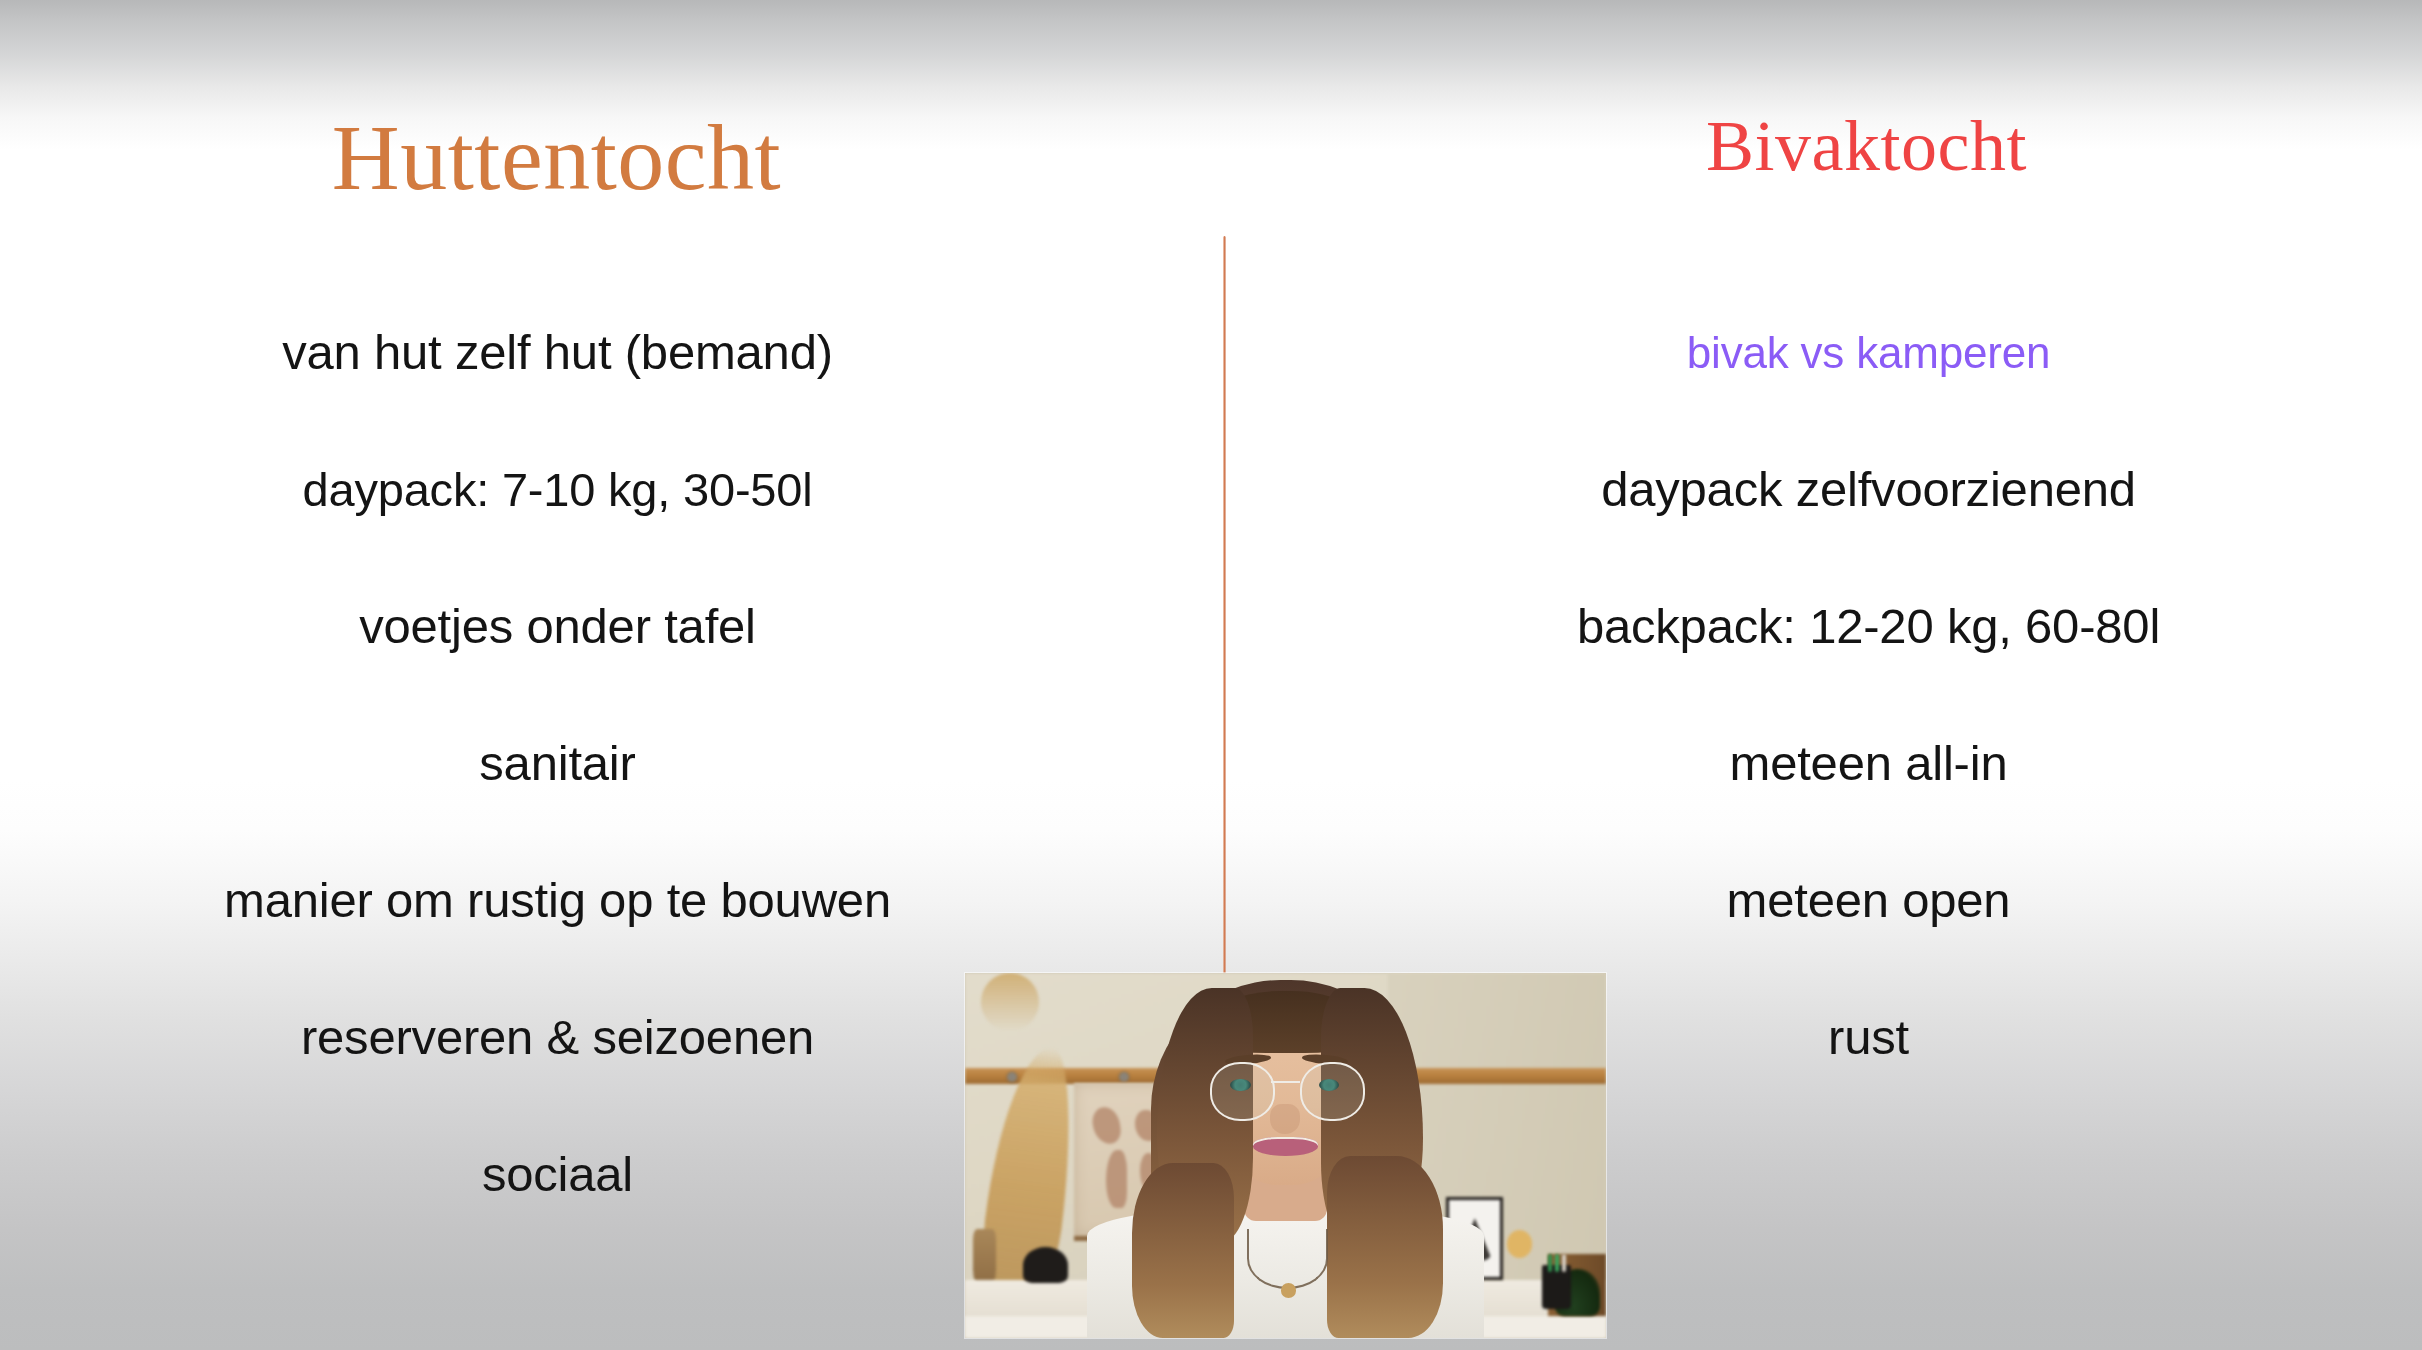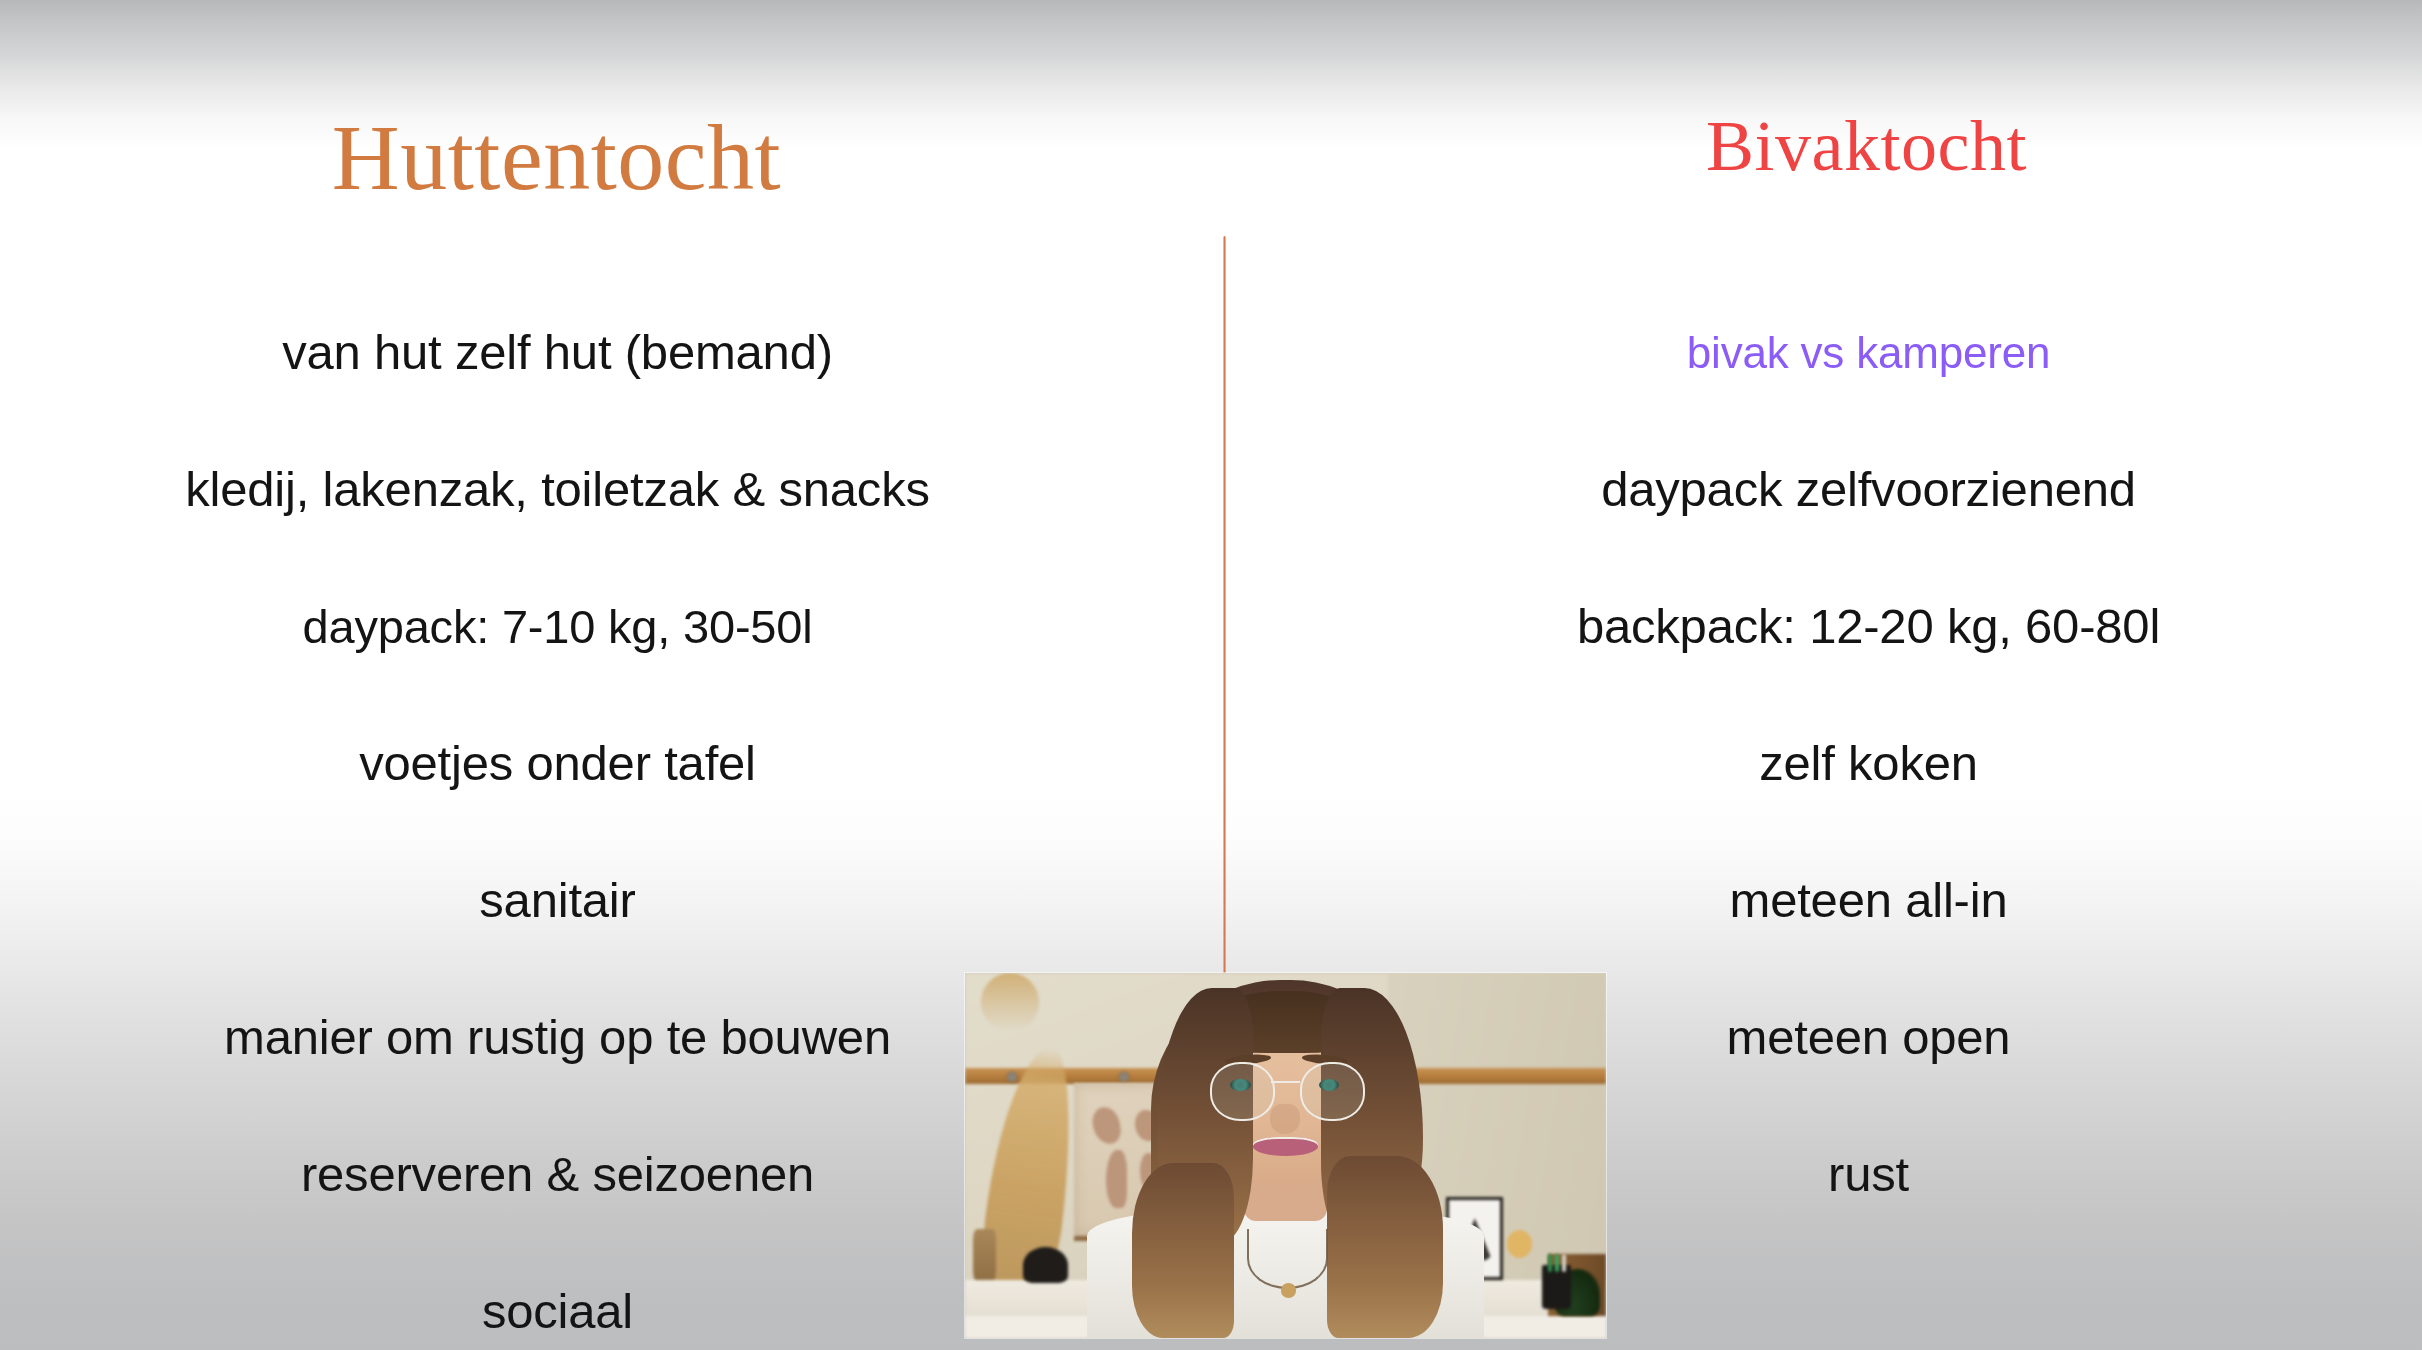--- a/index.html
+++ b/index.html
@@ -460,37 +460,35 @@
 <div id="stage">
 
   <div class="slide-bg"></div>
 
   <div class="divider"></div>
 
   <div class="col col-left">
     <div class="col-title" style="color: rgb(210, 123, 64); font-size: 94px; line-height: 1;">Huttentocht</div>
     <div class="items">
       <div class="item" style="color: rgb(20, 20, 20); font-size: 49px; line-height: 1; height: 137px; display: flex; align-items: center; justify-content: center;">van hut zelf hut (bemand)</div>
-      <div class="item" style="color: rgb(20, 20, 20); font-size: 49px; line-height: 1; height: 137px; display: flex; align-items: center; justify-content: center;">kledij, lakenzak, toiletzak &amp; snacks</div>
       <div class="item" style="color: rgb(20, 20, 20); font-size: 47px; line-height: 1; height: 137px; display: flex; align-items: center; justify-content: center;">daypack: 7-10 kg, 30-50l</div>
       <div class="item" style="color: rgb(20, 20, 20); font-size: 49px; line-height: 1; height: 137px; display: flex; align-items: center; justify-content: center;">voetjes onder tafel</div>
       <div class="item" style="color: rgb(20, 20, 20); font-size: 49px; line-height: 1; height: 137px; display: flex; align-items: center; justify-content: center;">sanitair</div>
       <div class="item" style="color: rgb(20, 20, 20); font-size: 49px; line-height: 1; height: 137px; display: flex; align-items: center; justify-content: center;">manier om rustig op te bouwen</div>
       <div class="item" style="color: rgb(20, 20, 20); font-size: 49px; line-height: 1; height: 137px; display: flex; align-items: center; justify-content: center;">reserveren &amp; seizoenen</div>
       <div class="item" style="color: rgb(20, 20, 20); font-size: 49px; line-height: 1; height: 137px; display: flex; align-items: center; justify-content: center;">sociaal</div>
     </div>
   </div>
 
   <div class="col col-right">
     <div class="col-title" style="color: #ef4444; font-size: 72px; line-height: 1;">Bivaktocht</div>
     <div class="items">
       <div class="item" style="color: #8b5cf6; font-size: 44px; line-height: 1; height: 137px; display: flex; align-items: center; justify-content: center;">bivak vs kamperen</div>
       <div class="item" style="color: rgb(20, 20, 20); font-size: 49px; line-height: 1; height: 137px; display: flex; align-items: center; justify-content: center;">daypack zelfvoorzienend</div>
       <div class="item" style="color: rgb(20, 20, 20); font-size: 49px; line-height: 1; height: 137px; display: flex; align-items: center; justify-content: center;">backpack: 12-20 kg, 60-80l</div>
-      <div class="item" style="color: rgb(20, 20, 20); font-size: 49px; line-height: 1; height: 137px; display: flex; align-items: center; justify-content: center;">zelf koken</div>
       <div class="item" style="color: rgb(20, 20, 20); font-size: 49px; line-height: 1; height: 137px; display: flex; align-items: center; justify-content: center;">meteen all-in</div>
       <div class="item" style="color: rgb(20, 20, 20); font-size: 49px; line-height: 1; height: 137px; display: flex; align-items: center; justify-content: center;">meteen open</div>
       <div class="item" style="color: rgb(20, 20, 20); font-size: 49px; line-height: 1; height: 137px; display: flex; align-items: center; justify-content: center;">rust</div>
     </div>
   </div>
 
   <div class="video">
     <div class="v-layer wall vblur"></div>
     <div class="v-layer wall-right vblur"></div>
     <div class="v-layer rail vblur"></div>

